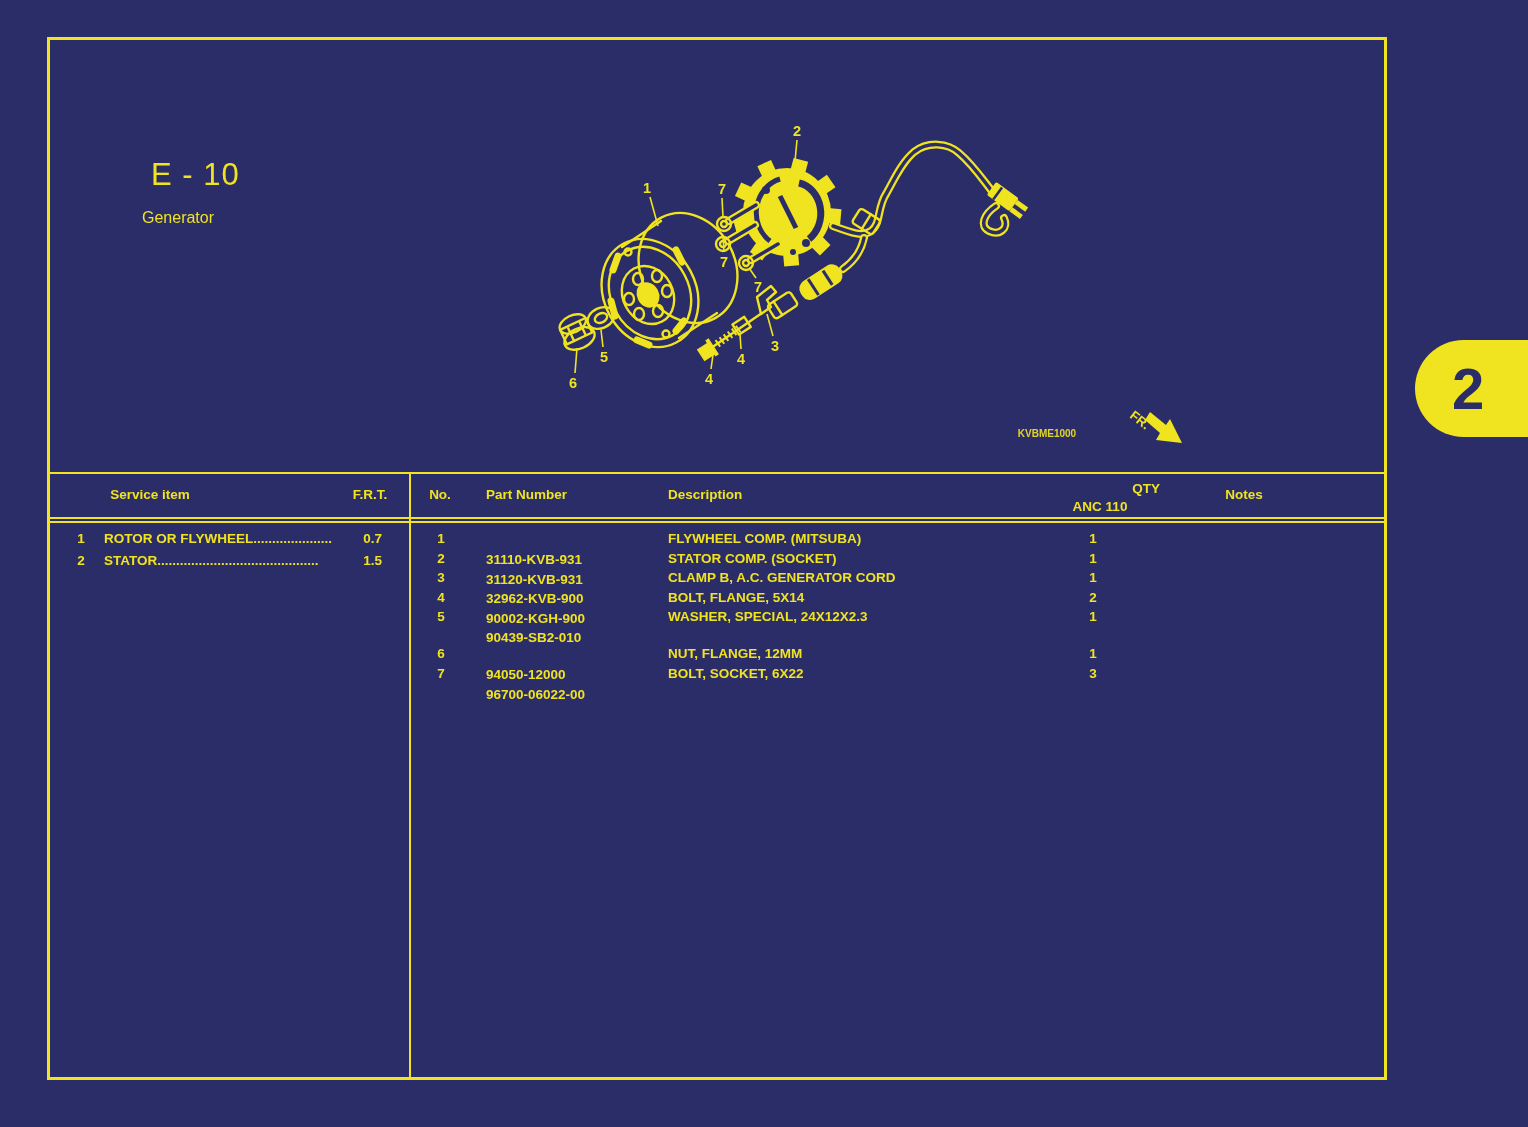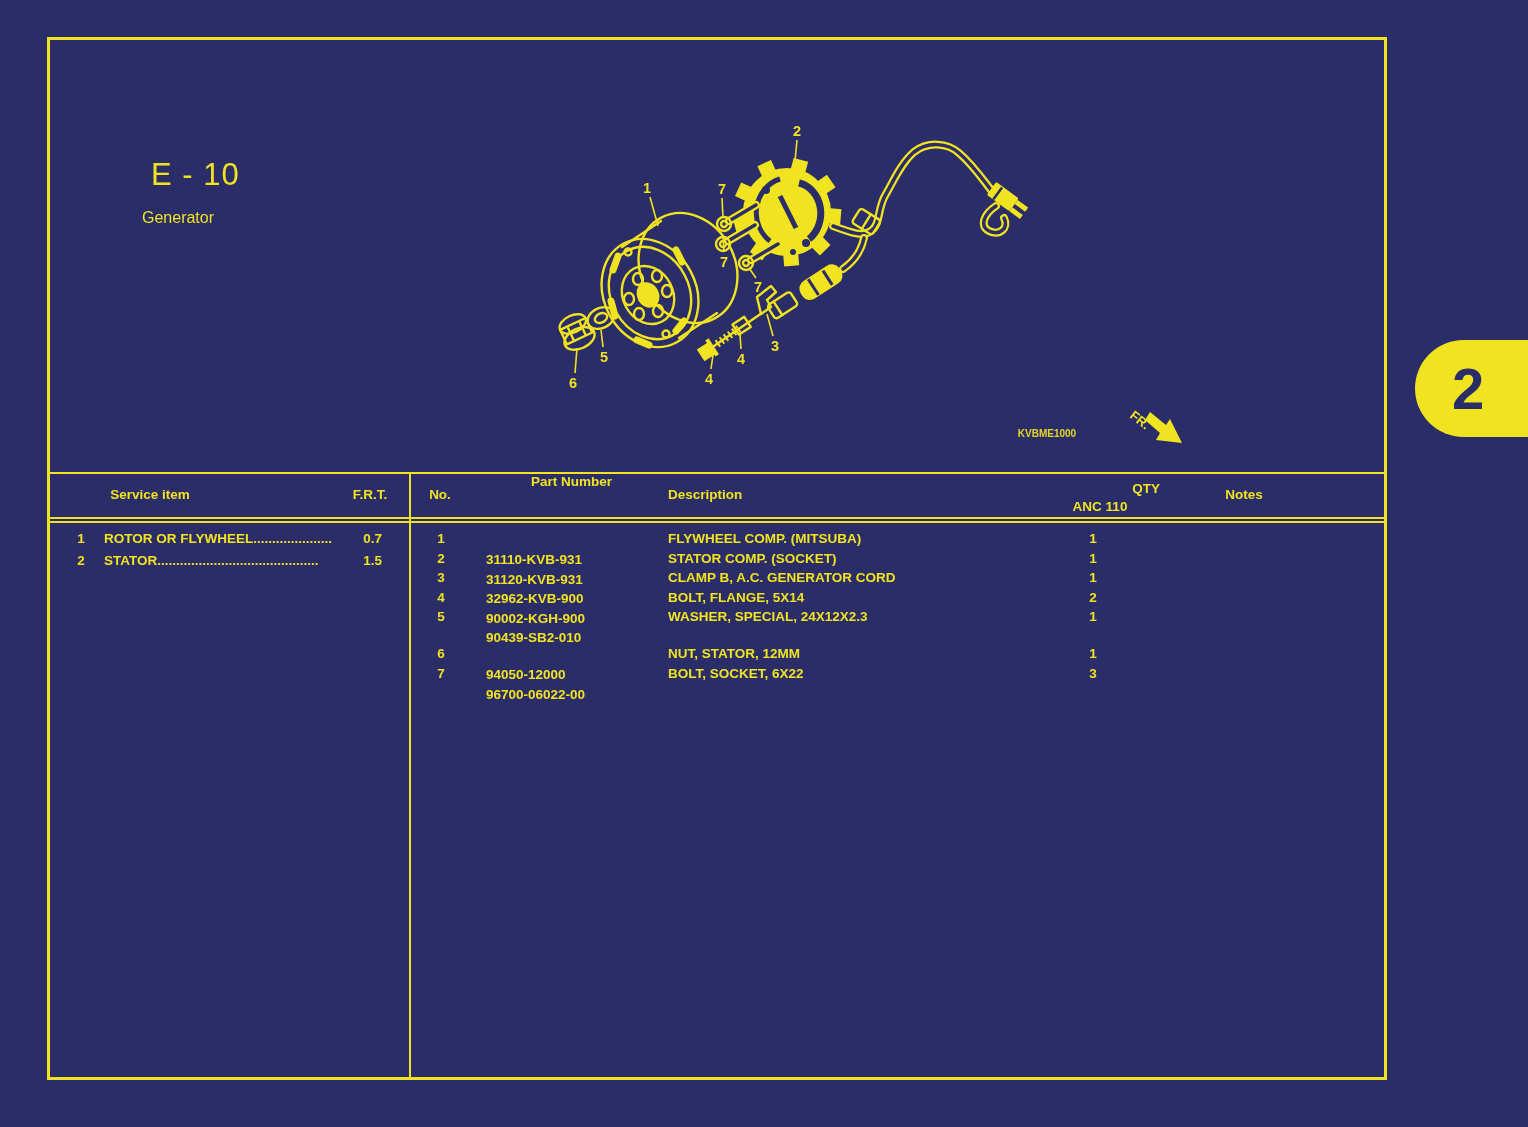--- a/index.html
+++ b/index.html
@@ -202,21 +202,21 @@
   </svg>
 
   <div class="yline" style="left:47px;top:472px;width:1337px;height:2px;"></div>
   <div class="yline" style="left:47px;top:517px;width:1337px;height:2px;"></div>
   <div class="yline" style="left:47px;top:521px;width:1337px;height:2px;"></div>
   <div class="yline" style="left:409px;top:472px;width:2px;height:605px;"></div>
 
   <div class="hdr center" style="left:90px;top:487px;width:120px;">Service item</div>
   <div class="hdr center" style="left:330px;top:487px;width:80px;">F.R.T.</div>
   <div class="hdr center" style="left:410px;top:487px;width:60px;">No.</div>
-  <div class="hdr" style="left:486px;top:474px;margin-left:45px;">Part Number</div>
+  <div class="hdr" style="left:486px;top:487px;">Part Number</div>
   <div class="hdr" style="left:668px;top:487px;">Description</div>
   <div class="hdr center" style="left:1040px;top:481px;width:120px;text-align:right;">QTY</div>
   <div class="hdr center" style="left:1040px;top:499px;width:120px;">ANC 110</div>
   <div class="hdr center" style="left:1194px;top:487px;width:100px;">Notes</div>
 
   <div id="service-rows">
       <div class="srow">
         <span class="s-no">1</span>
         <span class="s-item">ROTOR OR FLYWHEEL.....................</span>
         <span class="s-frt">0.7</span>
@@ -260,21 +260,21 @@
         <span class="c-no">5</span>
         <span class="c-part">90439-SB2-010</span>
         <span class="c-desc">WASHER, SPECIAL, 24X12X2.3</span>
         <span class="c-qty">1</span>
         <span class="c-notes"></span>
       </div>
       <div class="prow-spacer"></div>
       <div class="prow">
         <span class="c-no">6</span>
         <span class="c-part">94050-12000</span>
-        <span class="c-desc">NUT, STATOR, 12MM</span>
+        <span class="c-desc">NUT, FLANGE, 12MM</span>
         <span class="c-qty">1</span>
         <span class="c-notes"></span>
       </div>
       <div class="prow">
         <span class="c-no">7</span>
         <span class="c-part">96700-06022-00</span>
         <span class="c-desc">BOLT, SOCKET, 6X22</span>
         <span class="c-qty">3</span>
         <span class="c-notes"></span>
       </div>

